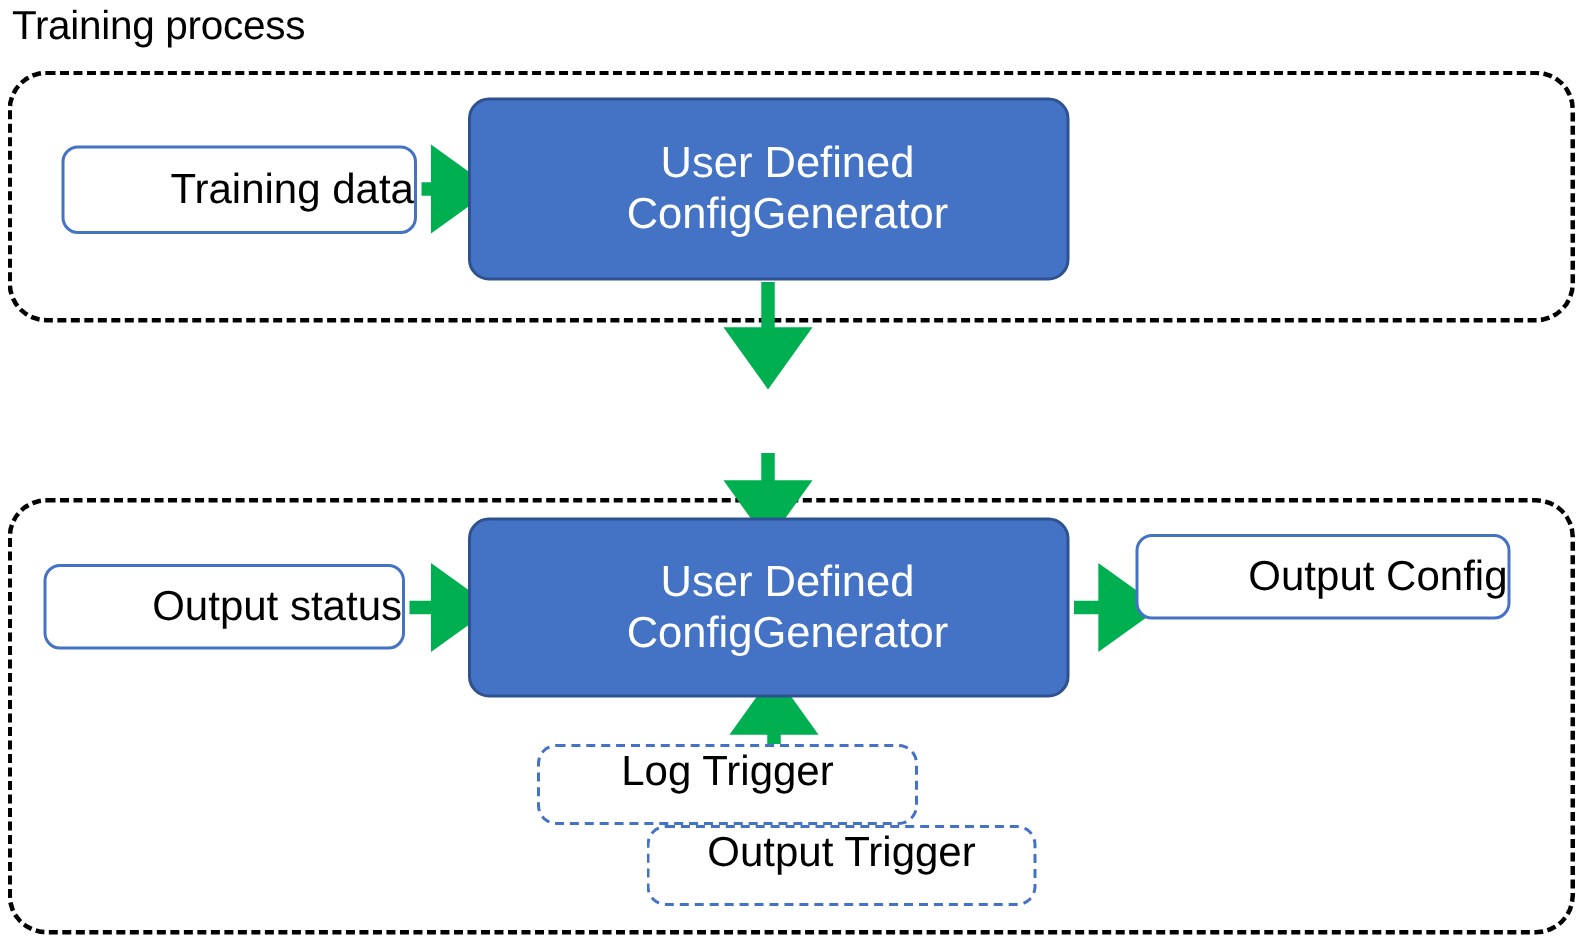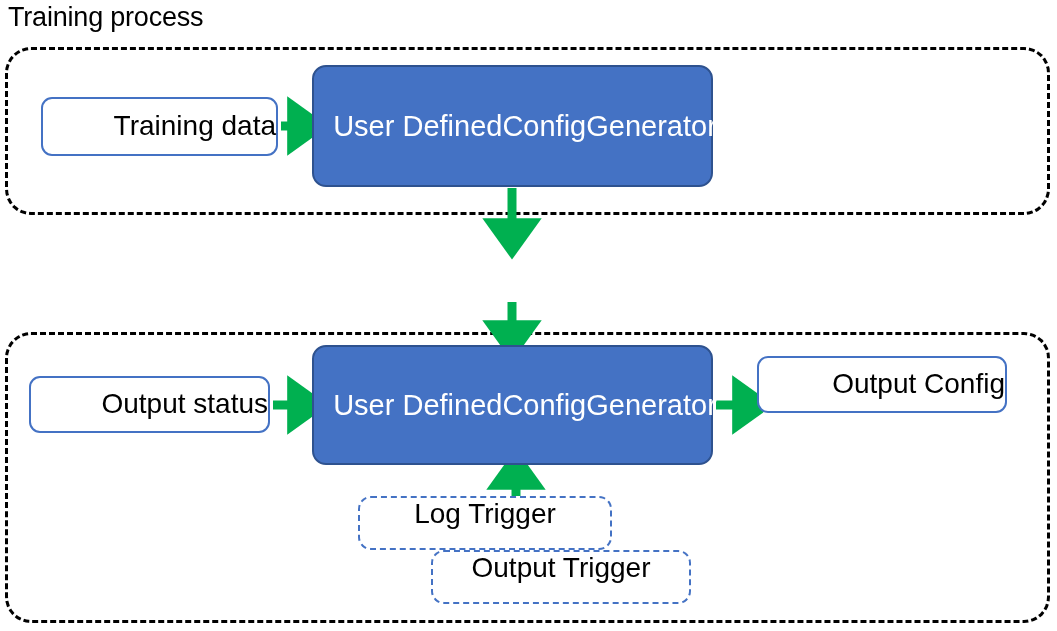--- a/index.html
+++ b/index.html
@@ -59,21 +59,21 @@
   
   .node-blue {
     position: absolute;
     box-sizing: border-box;
     border: 2px solid #2E528F;
     border-radius: 14px;
     background: #4472C4;
     color: #ffffff;
     font-size: 29px;
     display: flex;
-    flex-direction: row;
+    flex-direction: column;
     align-items: center;
     justify-content: center;
     text-align: center;
     line-height: 1.18;
     white-space: nowrap;
     padding-left: 25px;
   }
 
   
   .node-trigger {

